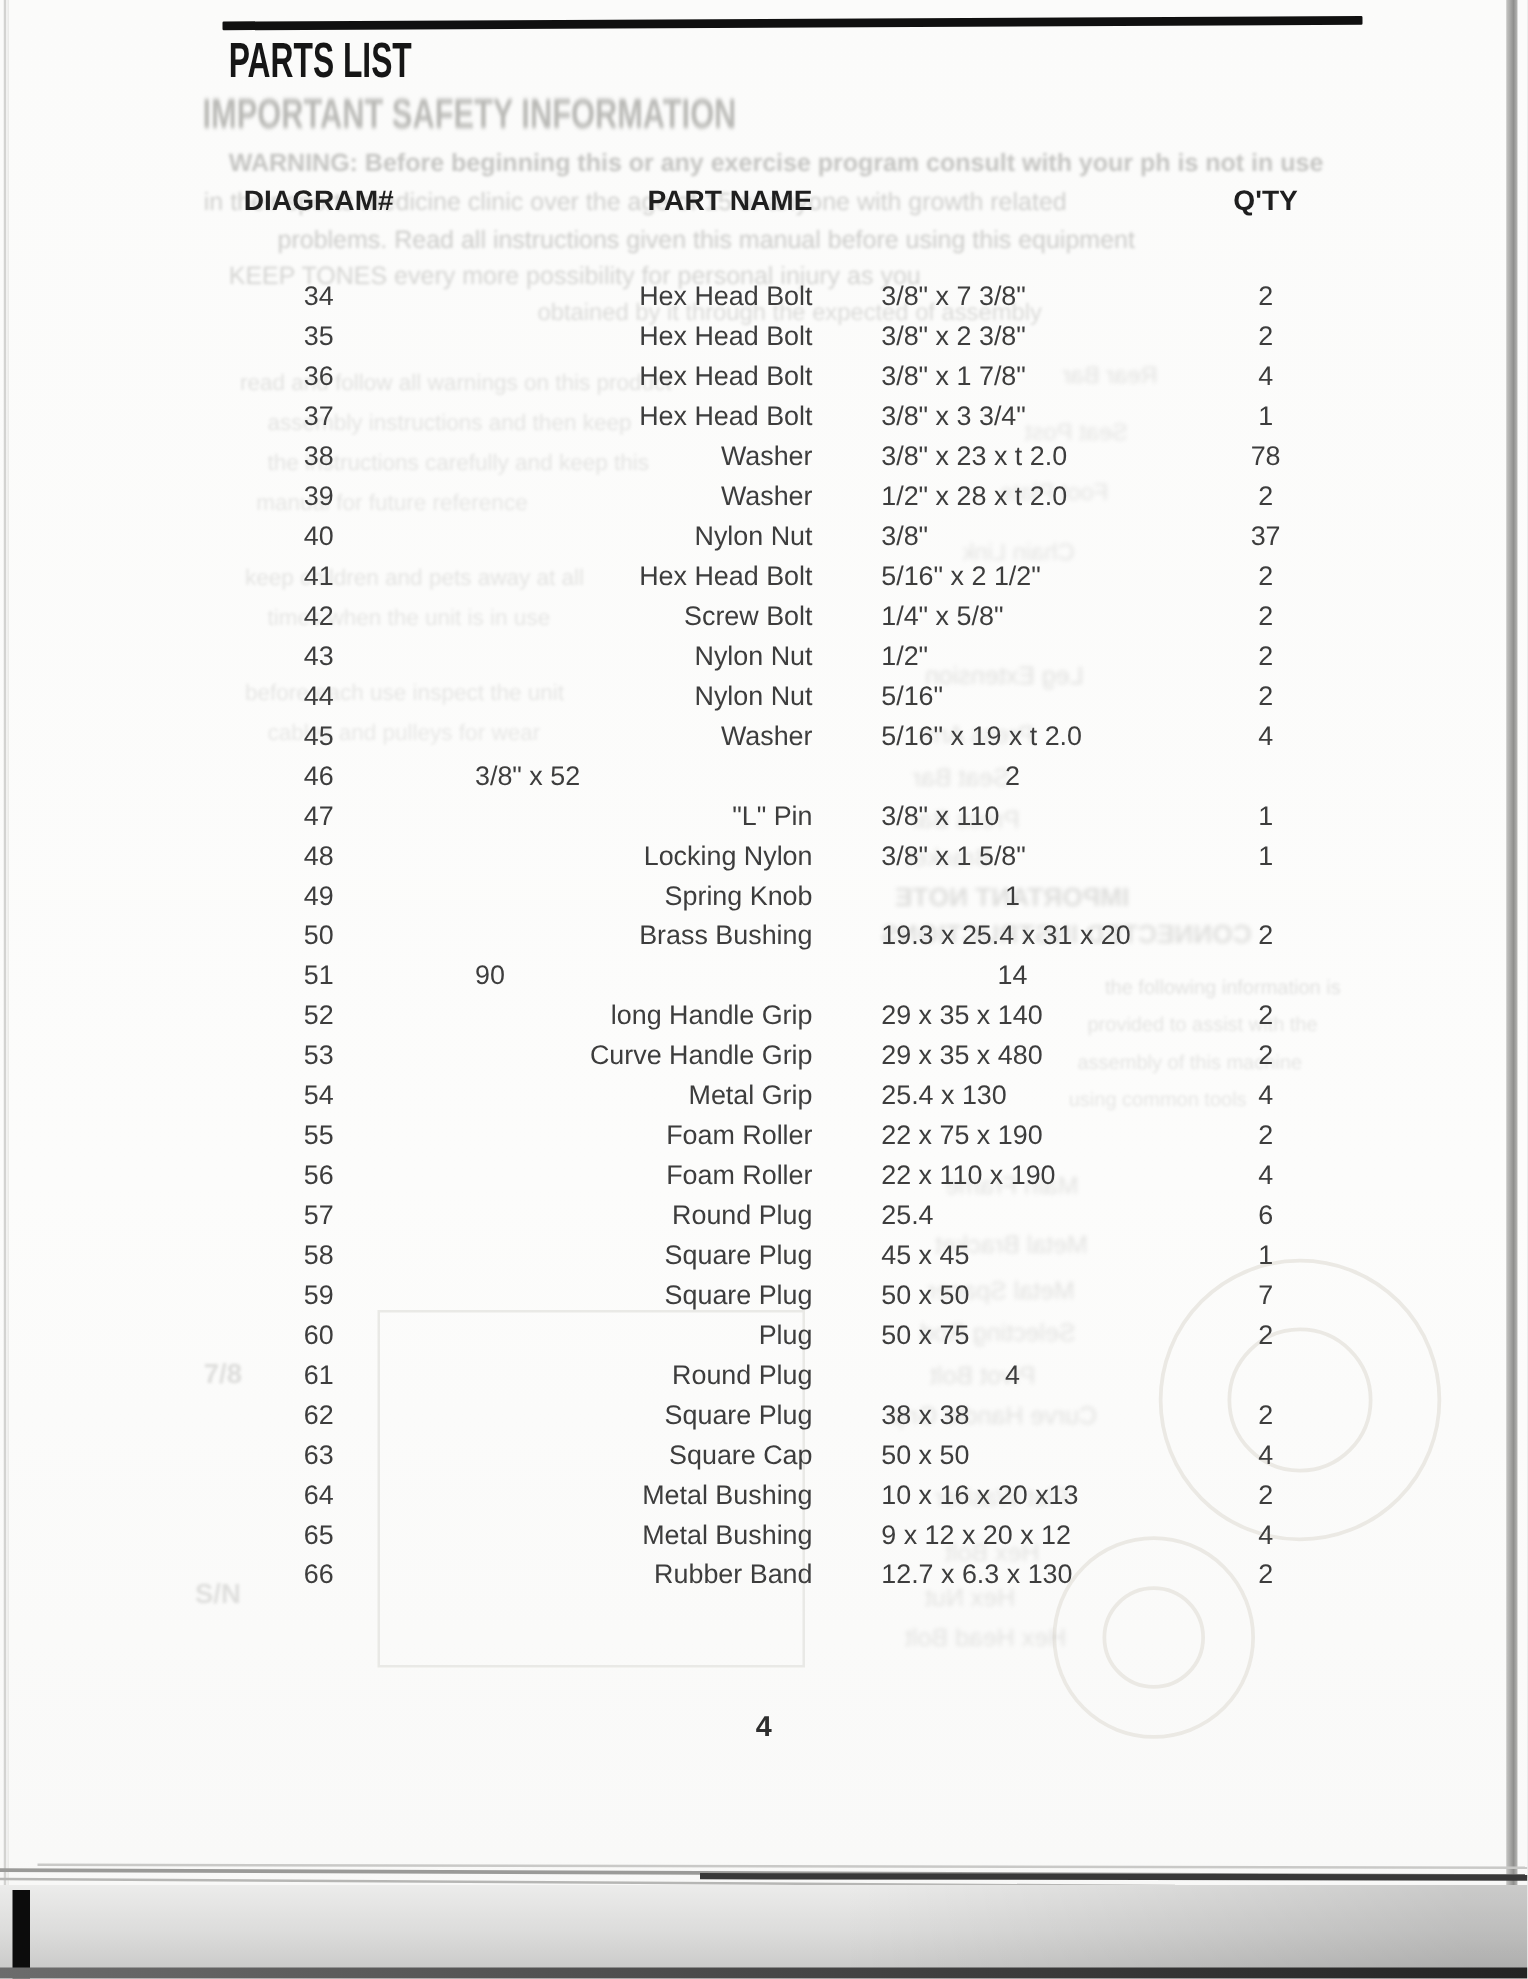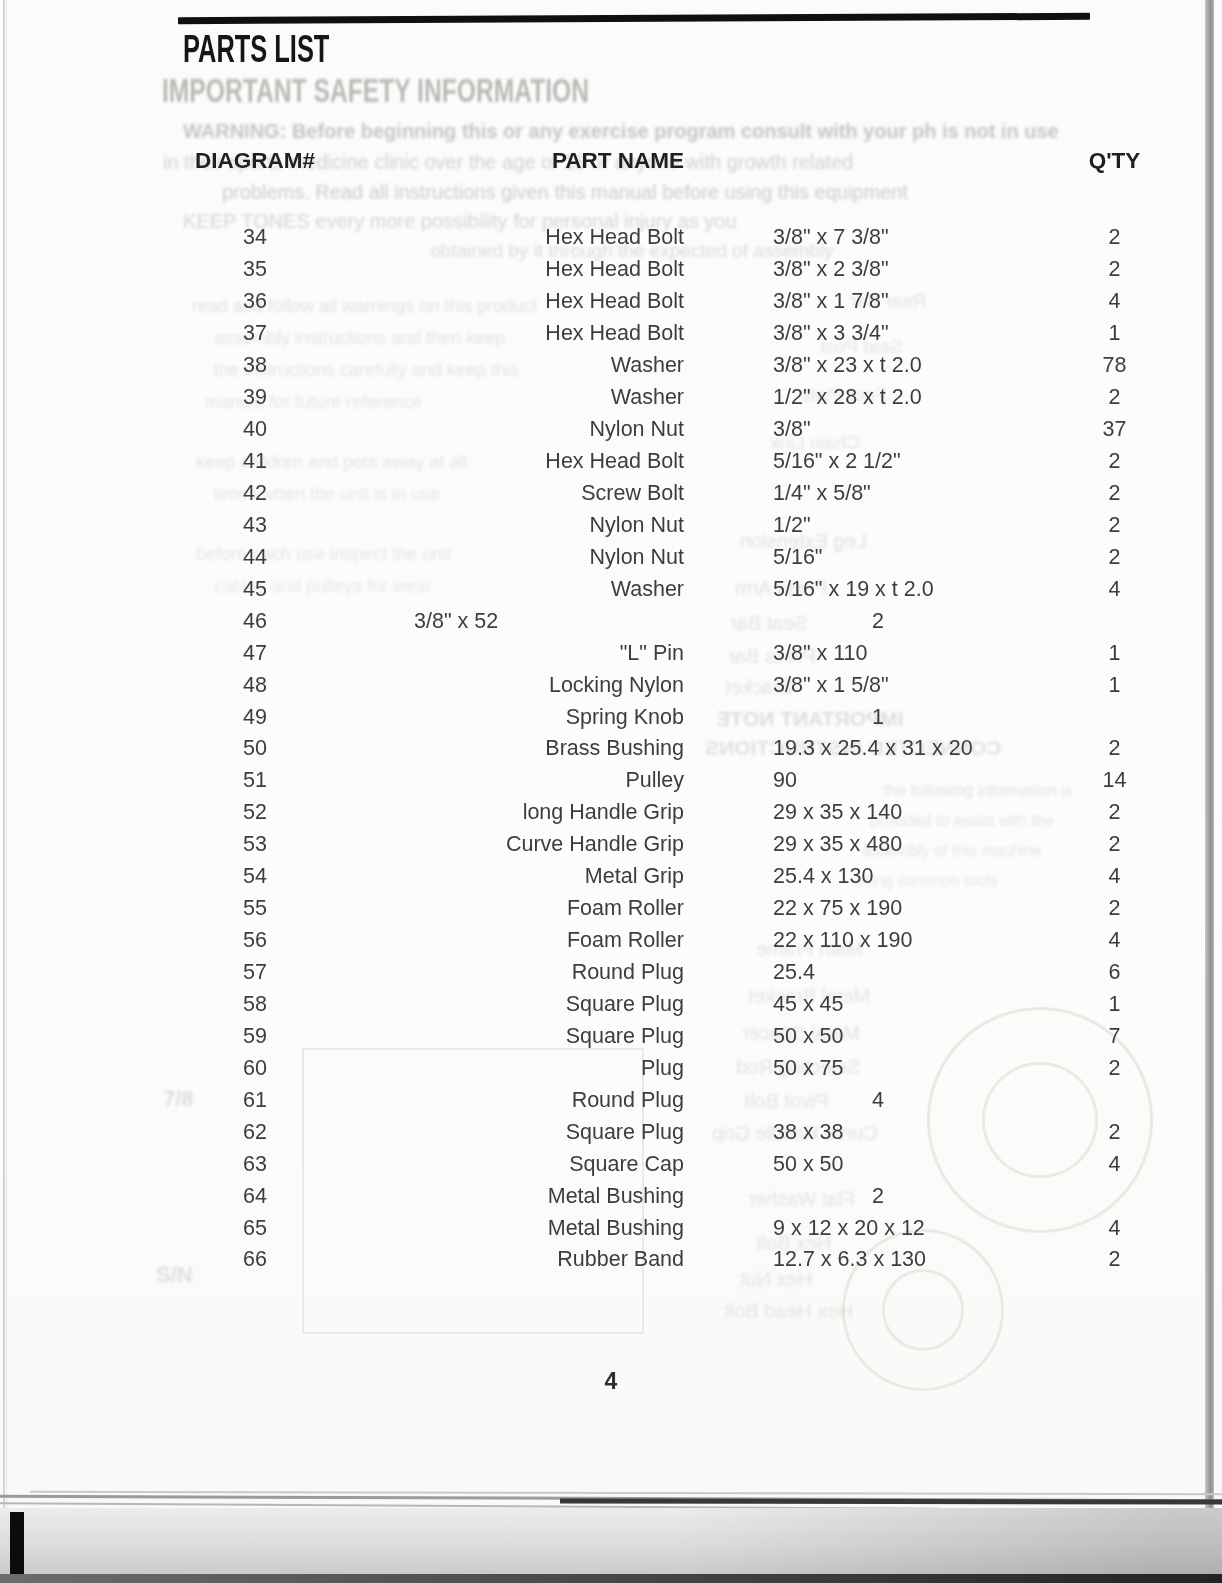--- a/index.html
+++ b/index.html
@@ -32,21 +32,21 @@
   .frag.b{font-weight:bold;}
   .ghost-box{position:absolute;left:302px;top:1048px;width:338px;height:282px;
     border:2px solid #e5e5e1;opacity:.8;}
   .ghost-circle{position:absolute;border:3px solid #ebe9e4;border-radius:50%;}
   .gc1{left:927px;top:1007px;width:220px;height:220px;}
   .gc1i{left:982px;top:1062px;width:110px;height:110px;}
   .gc2{left:842px;top:1229px;width:156px;height:156px;}
   .gc2i{left:882px;top:1269px;width:76px;height:76px;}
   
   .table{position:absolute;left:185px;top:146px;width:870px;color:#3d3d3d;}
-  .thead,.trow{display:grid;grid-template-columns:140px 325px 320px 85px;align-items:center;gap:34px;}
+  .thead,.trow{display:grid;grid-template-columns:140px 325px 320px 85px;align-items:center;}
   .thead{font-weight:bold;color:#1f1f1f;font-size:22.5px;height:30px;}
   .tbody{margin-top:46px;}
   .trow{height:31.95px;font-size:21.5px;}
   .c1{text-align:center;}
   .c2{padding-left:50px;text-align:right;}
   .c3{padding-left:55px;}
   .c4{text-align:center;}
   .pageno{position:absolute;left:0;top:1368px;width:1222px;text-align:center;
     font-size:23px;font-weight:600;color:#2e2e2e;}
   
@@ -246,21 +246,20 @@
 
   <div class="trow">
     <span class="c1">50</span>
     <span class="c2">Brass Bushing</span>
     <span class="c3">19.3 x 25.4 x 31 x 20</span>
     <span class="c4">2</span>
   </div>
 
   <div class="trow">
     <span class="c1">51</span>
-    <span class="c2">Pulley</span>
     <span class="c3">90</span>
     <span class="c4">14</span>
   </div>
 
   <div class="trow">
     <span class="c1">52</span>
     <span class="c2">long Handle Grip</span>
     <span class="c3">29 x 35 x 140</span>
     <span class="c4">2</span>
   </div>
@@ -337,20 +336,21 @@
   <div class="trow">
     <span class="c1">63</span>
     <span class="c2">Square Cap</span>
     <span class="c3">50 x 50</span>
     <span class="c4">4</span>
   </div>
 
   <div class="trow">
     <span class="c1">64</span>
     <span class="c2">Metal Bushing</span>
+    <span class="c3">10 x 16 x 20 x13</span>
     <span class="c4">2</span>
   </div>
 
   <div class="trow">
     <span class="c1">65</span>
     <span class="c2">Metal Bushing</span>
     <span class="c3">9 x 12 x 20 x 12</span>
     <span class="c4">4</span>
   </div>
 

